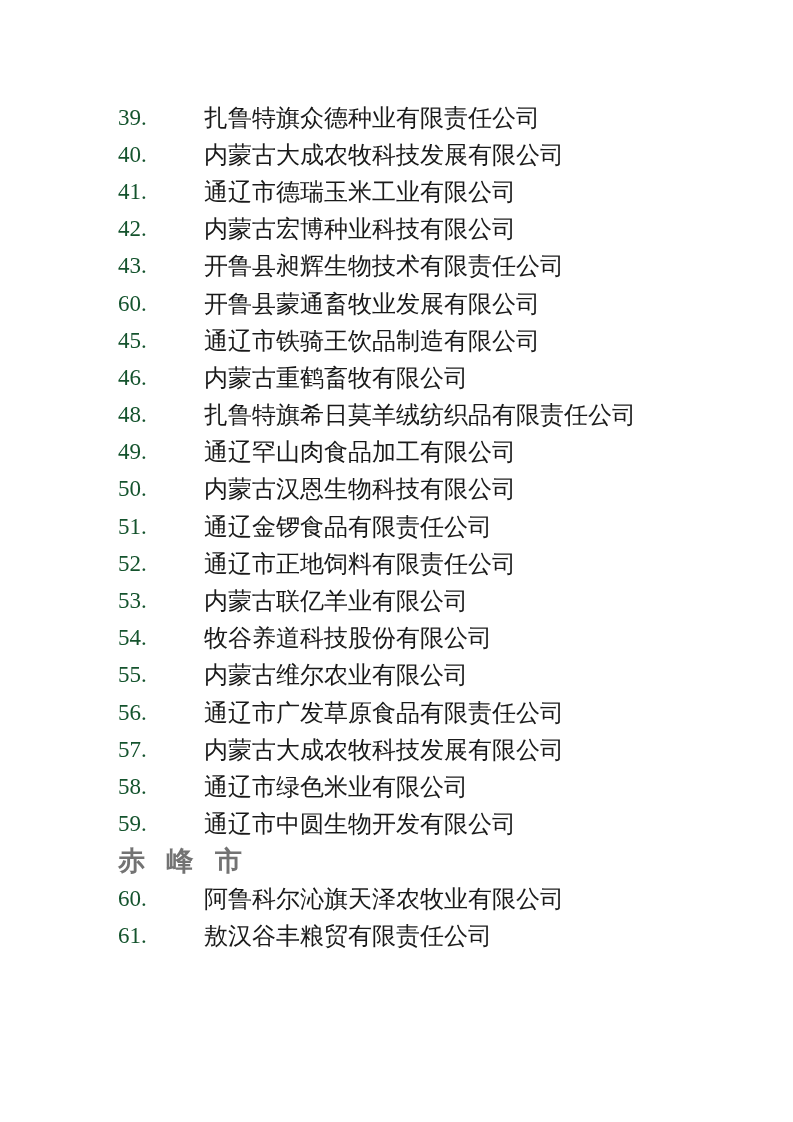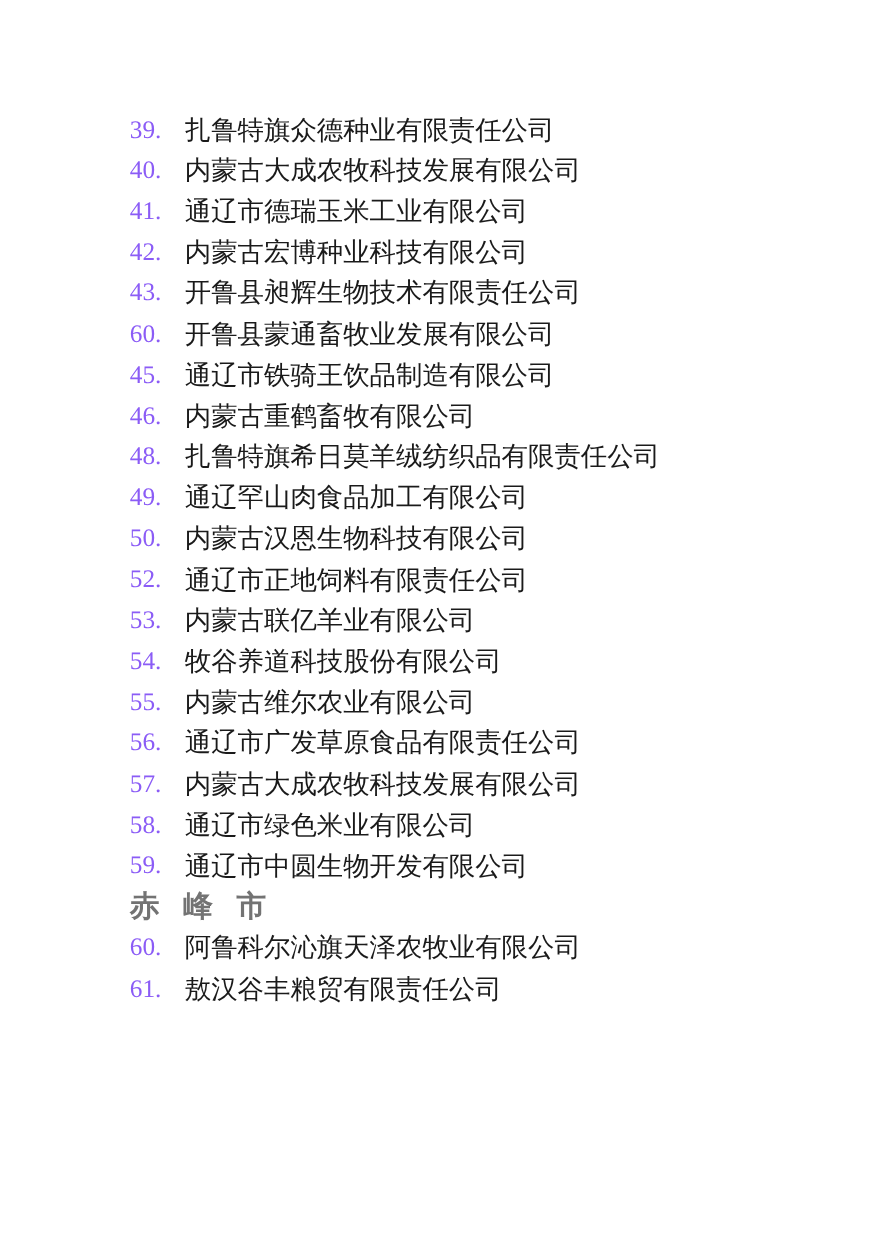--- a/index.html
+++ b/index.html
@@ -24,27 +24,28 @@
     display: flex;
     align-items: center;
     white-space: nowrap;
   }
   .row .num {
     display: inline-block;
     width: 50px;
     flex: 0 0 50px;
     font-family: "Liberation Serif", "DejaVu Serif", serif;
     font-size: 23px;
-    color: #8b5cf6;
+    color: #14532d;
   }
   .row .name {
     font-family: "Liberation Serif", "DejaVu Serif", serif;
     font-size: 24px;
     color: #1a1a1a;
     letter-spacing: 0px;
+    margin-left: 36px;
   }
   .row.header-row {
     height: 37.2px;
   }
   .row.header-row .header-text {
     font-family: "Liberation Sans", "DejaVu Sans", sans-serif;
     font-weight: 700;
     font-size: 27px;
     color: #737373;
     word-spacing: 12px;
@@ -105,20 +106,24 @@
   <div class="row item">
     <span class="num">49.</span>
     <span class="name">通辽罕山肉食品加工有限公司</span>
   </div>
 
   <div class="row item">
     <span class="num">50.</span>
     <span class="name">内蒙古汉恩生物科技有限公司</span>
   </div>
 
+  <div class="row item">
+    <span class="num">51.</span>
+    <span class="name">通辽金锣食品有限责任公司</span>
+  </div>
 
   <div class="row item">
     <span class="num">52.</span>
     <span class="name">通辽市正地饲料有限责任公司</span>
   </div>
 
   <div class="row item">
     <span class="num">53.</span>
     <span class="name">内蒙古联亿羊业有限公司</span>
   </div>

